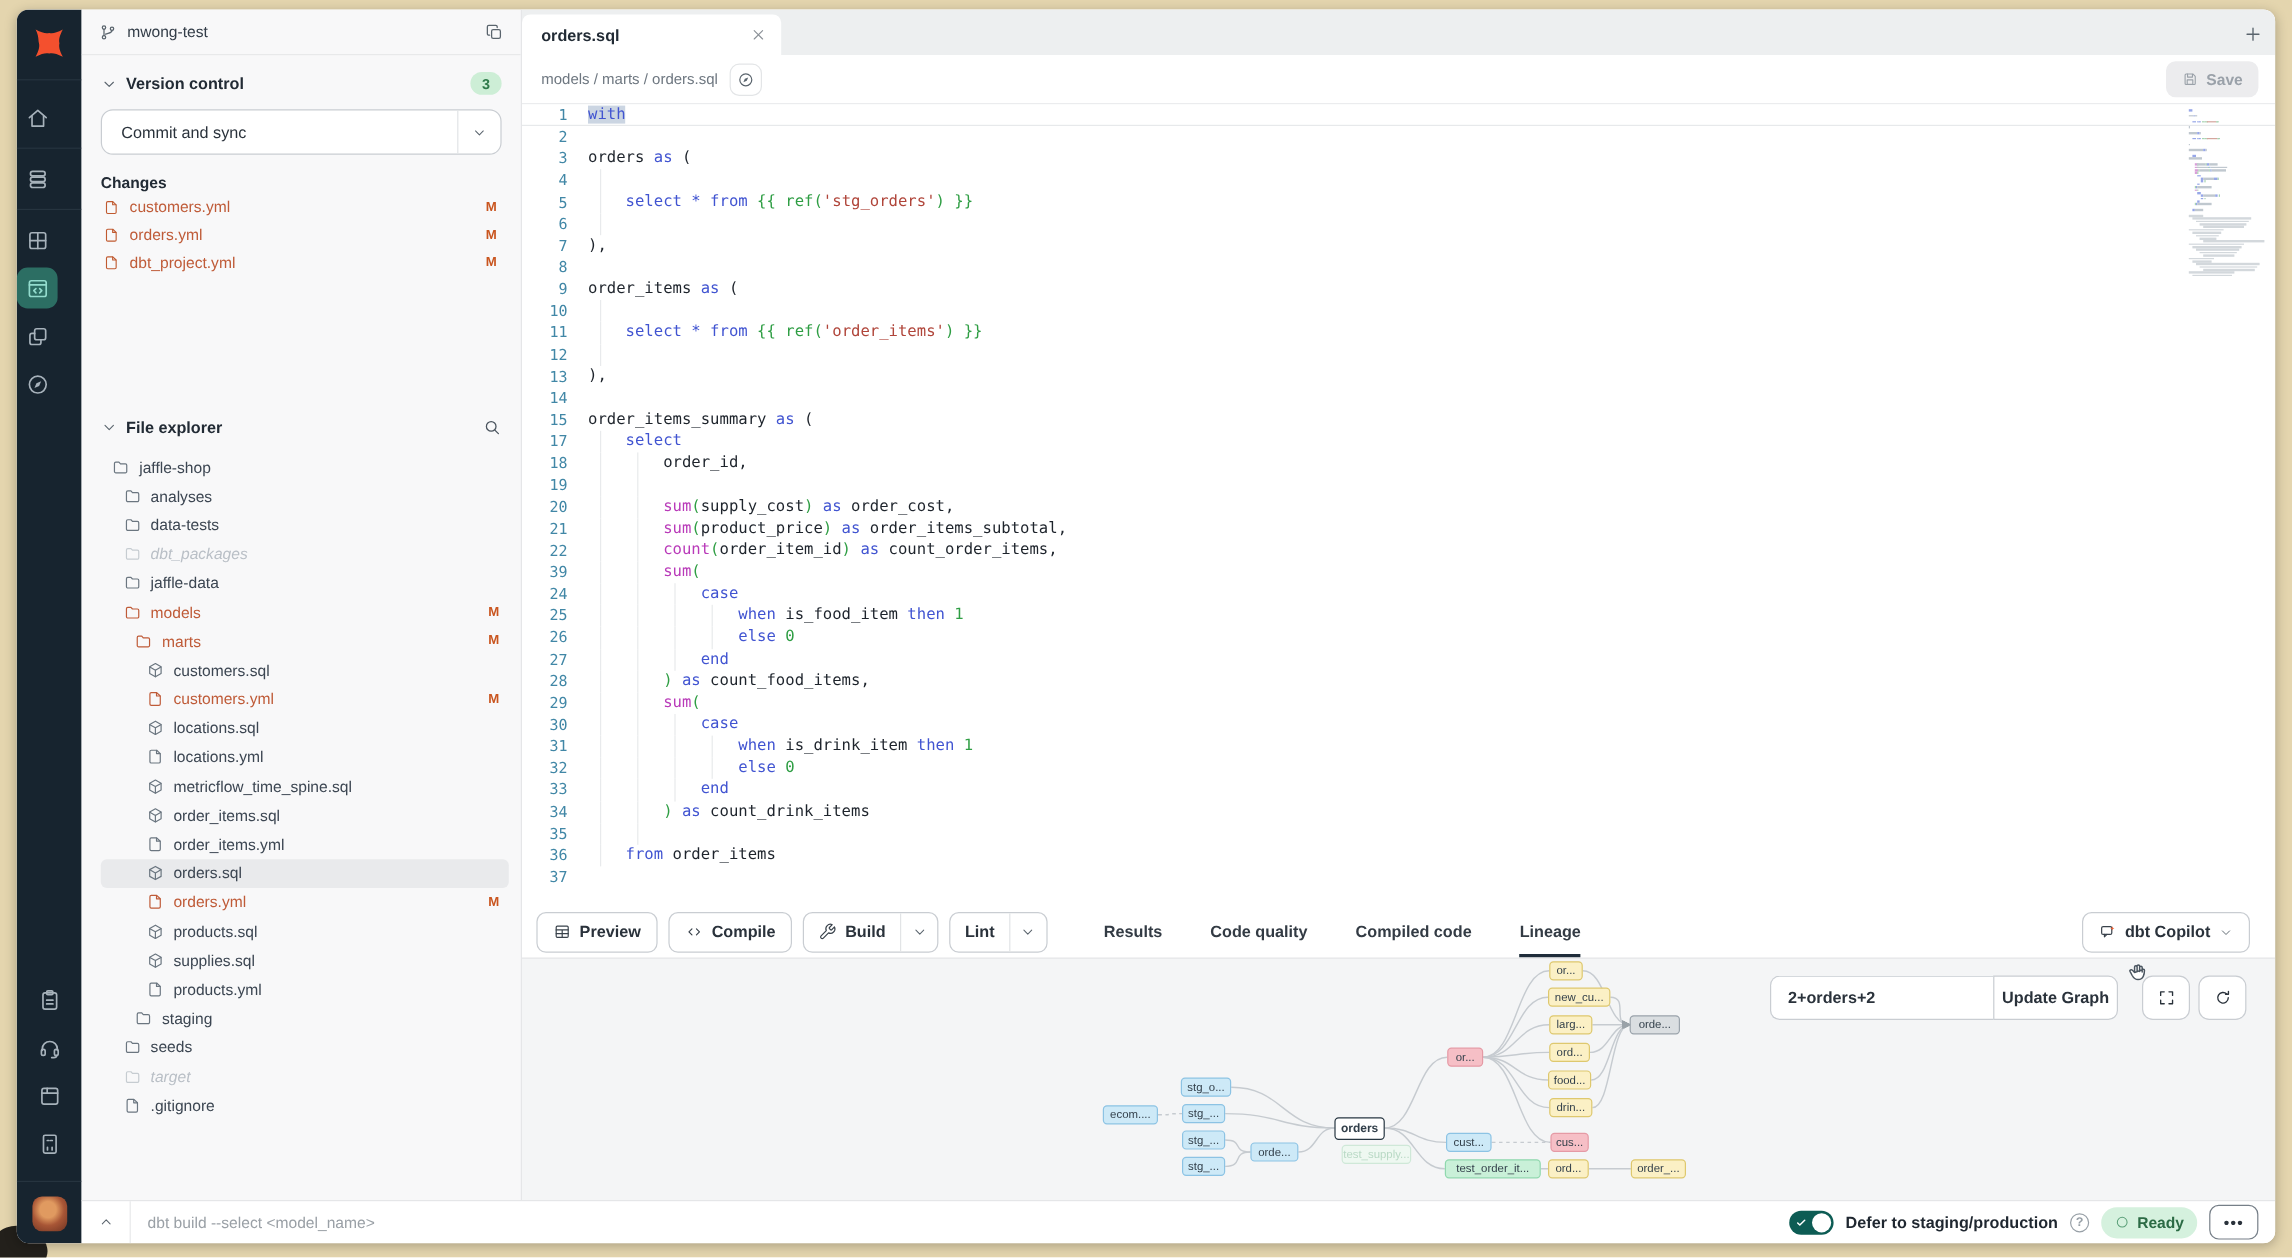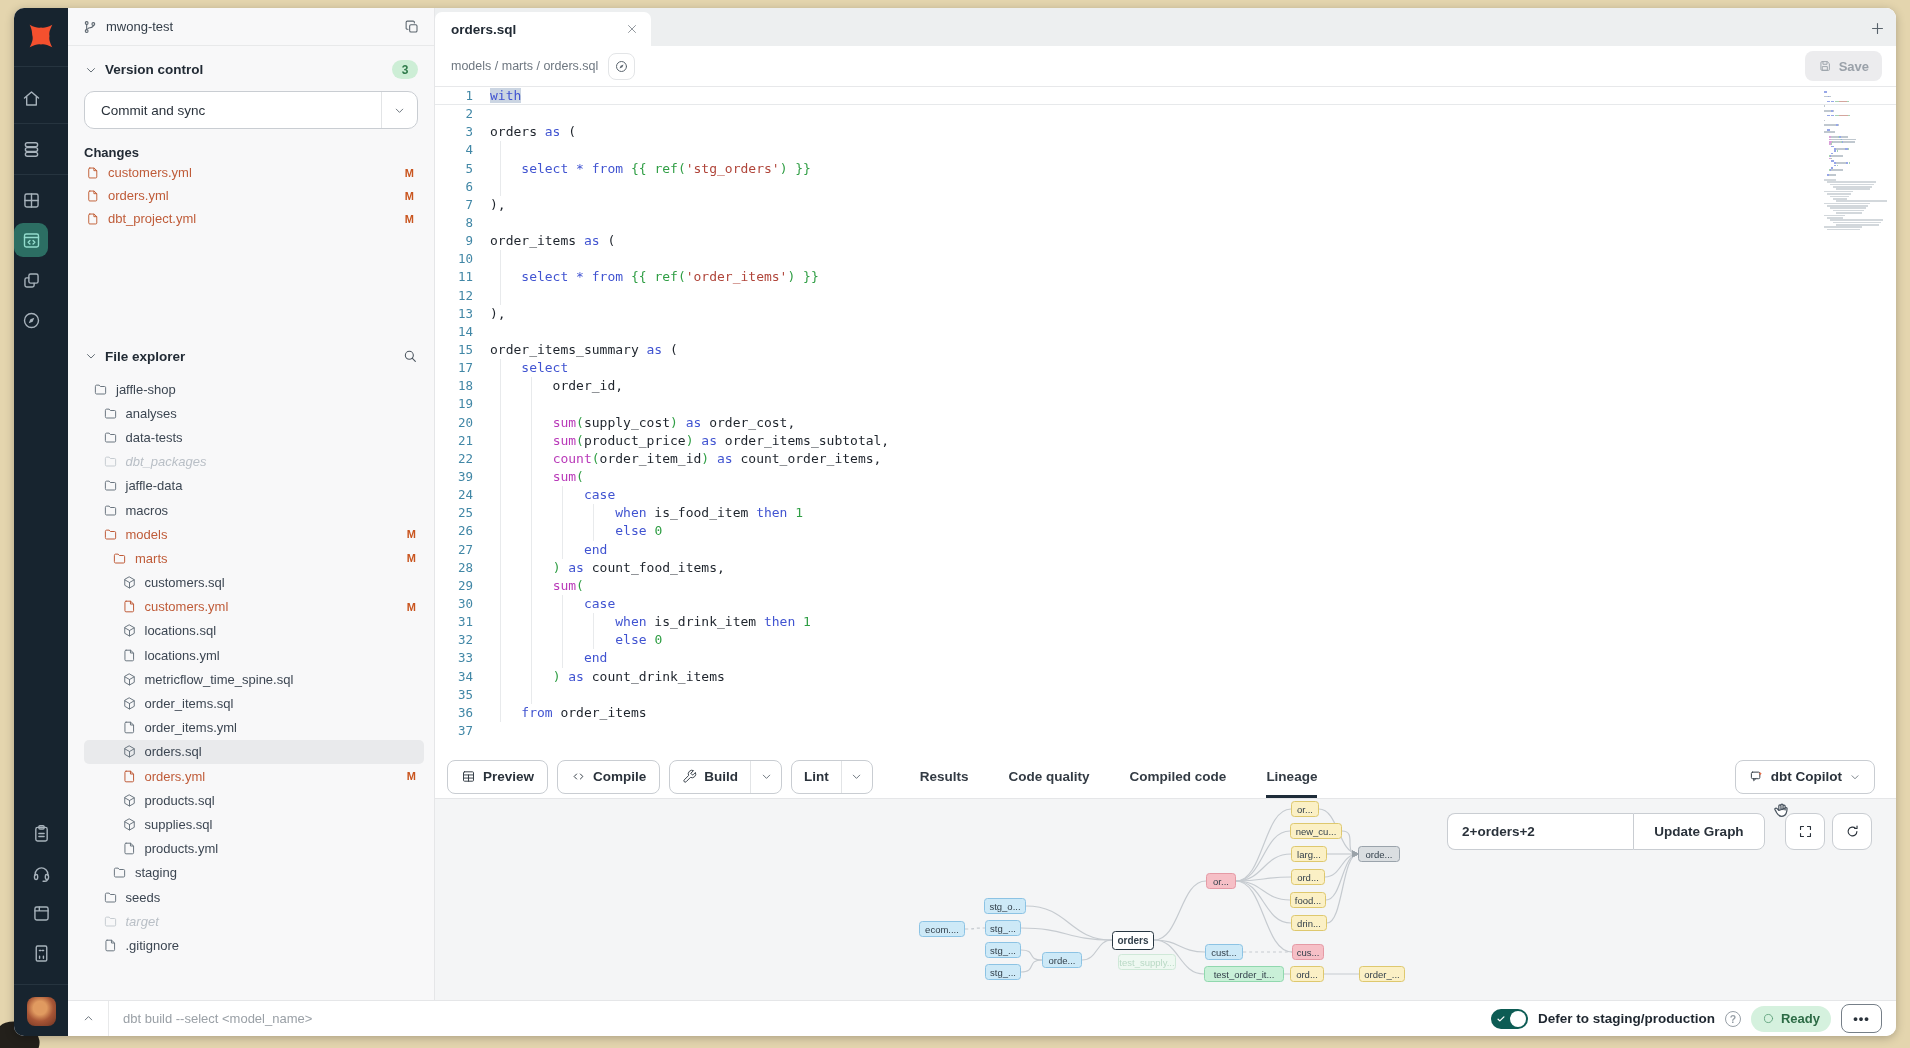--- a/index.html
+++ b/index.html
@@ -97,21 +97,21 @@
   .node { position:absolute; height:16px; border-radius:3.5px; border:1px solid; display:flex; align-items:center; justify-content:center; font-size:9.5px; color:#33404b; padding:0 3px; white-space:nowrap; overflow:hidden; cursor:pointer; }
   .n-blue { background:#cde9f7; border-color:#8cc3e4; }
   .n-yellow { background:#fbf0c5; border-color:#dec86e; }
   .n-pink { background:#f6bfc6; border-color:#e59aa5; }
   .n-green { background:#c9f0d8; border-color:#90d8ae; }
   .n-gray { background:#dadee1; border-color:#9aa3ab; }
   .n-sel { background:#fff; border-color:#273641; border-width:1.6px; height:19px; font-weight:700; font-size:10px; }
   .n-ghost { background:#eef8f1; border-color:#cfe8d8; color:#b9d9c5; }
   .lin-group { position:absolute; top:14px; right:131px; display:flex; }
   .lin-input { width:186px; height:37px; background:#fff; border:1px solid #c9cdd2; border-right:none; border-radius:8px 0 0 8px; display:flex; align-items:center; padding-left:14px; font-size:13.5px; font-weight:600; color:#2a323b; }
-  .lin-update { width:132px; height:37px; background:#fff; border:1px solid #c9cdd2; border-radius:0 8px 8px 0; font-family:inherit; font-size:13.5px; font-weight:600; color:#2a323b; cursor:pointer; }
+  .lin-update { width:104px; height:37px; background:#fff; border:1px solid #c9cdd2; border-radius:0 8px 8px 0; font-family:inherit; font-size:13.5px; font-weight:600; color:#2a323b; cursor:pointer; }
   .sq-btn { position:absolute; top:14px; width:40px; height:37px; border:1px solid #c9cdd2; border-radius:9px; background:#fff; display:flex; align-items:center; justify-content:center; color:#2a323b; cursor:pointer; }
   .sq-btn .ic { width:17px; height:17px; }
   .sq-full { right:71px; } .sq-refresh { right:24px; }
   .hand { position:absolute; top:0px; left:1335px; width:23px; height:23px; }
 
   
   .statusbar { grid-row:2; grid-column:2/4; background:#fff; border-top:1px solid #e5e6e8; display:flex; align-items:center; }
   .caret { width:41px; height:100%; border-right:1px solid #e8e9ea; display:flex; align-items:center; justify-content:center; color:#5a646d; cursor:pointer; }
   .caret .ic { width:13px; height:13px; }
   .cmd { margin-left:14px; font-size:13px; color:#9aa0a6; flex:1; cursor:text; }
@@ -358,28 +358,20 @@
               </span>
               <span>dbt_packages</span>
             </div>
             <div class="tree-row" style="padding-left: 18.5px;">
               <span class="ic">
                 <svg viewBox="0 0 24 24" fill="none" stroke="currentColor" stroke-width="1.6" stroke-linecap="round" stroke-linejoin="round">
                   <path d="M3.8 6.8A1.8 1.8 0 0 1 5.6 5h4.2l2 2.2h6.6a1.8 1.8 0 0 1 1.8 1.8v8.4a1.8 1.8 0 0 1-1.8 1.8H5.6a1.8 1.8 0 0 1-1.8-1.8z"></path>
                 </svg>
               </span>
               <span>jaffle-data</span>
-            </div>
-            <div class="tree-row" style="padding-left: 18.5px;">
-              <span class="ic">
-                <svg viewBox="0 0 24 24" fill="none" stroke="currentColor" stroke-width="1.6" stroke-linecap="round" stroke-linejoin="round">
-                  <path d="M3.8 6.8A1.8 1.8 0 0 1 5.6 5h4.2l2 2.2h6.6a1.8 1.8 0 0 1 1.8 1.8v8.4a1.8 1.8 0 0 1-1.8 1.8H5.6a1.8 1.8 0 0 1-1.8-1.8z"></path>
-                </svg>
-              </span>
-              <span>macros</span>
             </div>
             <div class="tree-row modified" style="padding-left: 18.5px;">
               <span class="ic">
                 <svg viewBox="0 0 24 24" fill="none" stroke="currentColor" stroke-width="1.6" stroke-linecap="round" stroke-linejoin="round">
                   <path d="M3.8 6.8A1.8 1.8 0 0 1 5.6 5h4.2l2 2.2h6.6a1.8 1.8 0 0 1 1.8 1.8v8.4a1.8 1.8 0 0 1-1.8 1.8H5.6a1.8 1.8 0 0 1-1.8-1.8z"></path>
                 </svg>
               </span>
               <span>models</span>
               <span class="tree-badge">M</span>
             </div>

